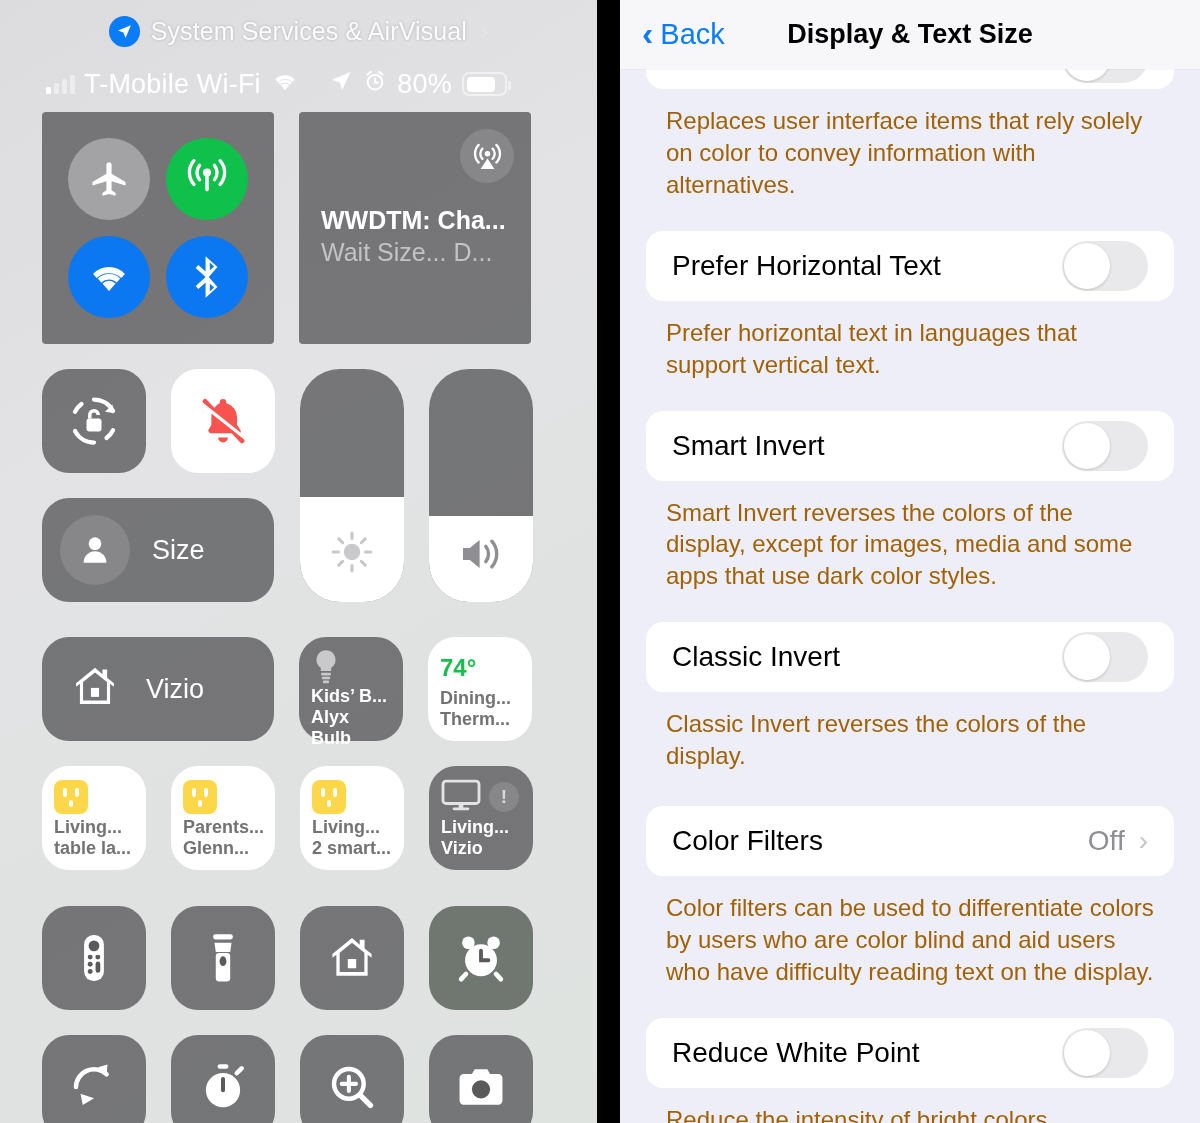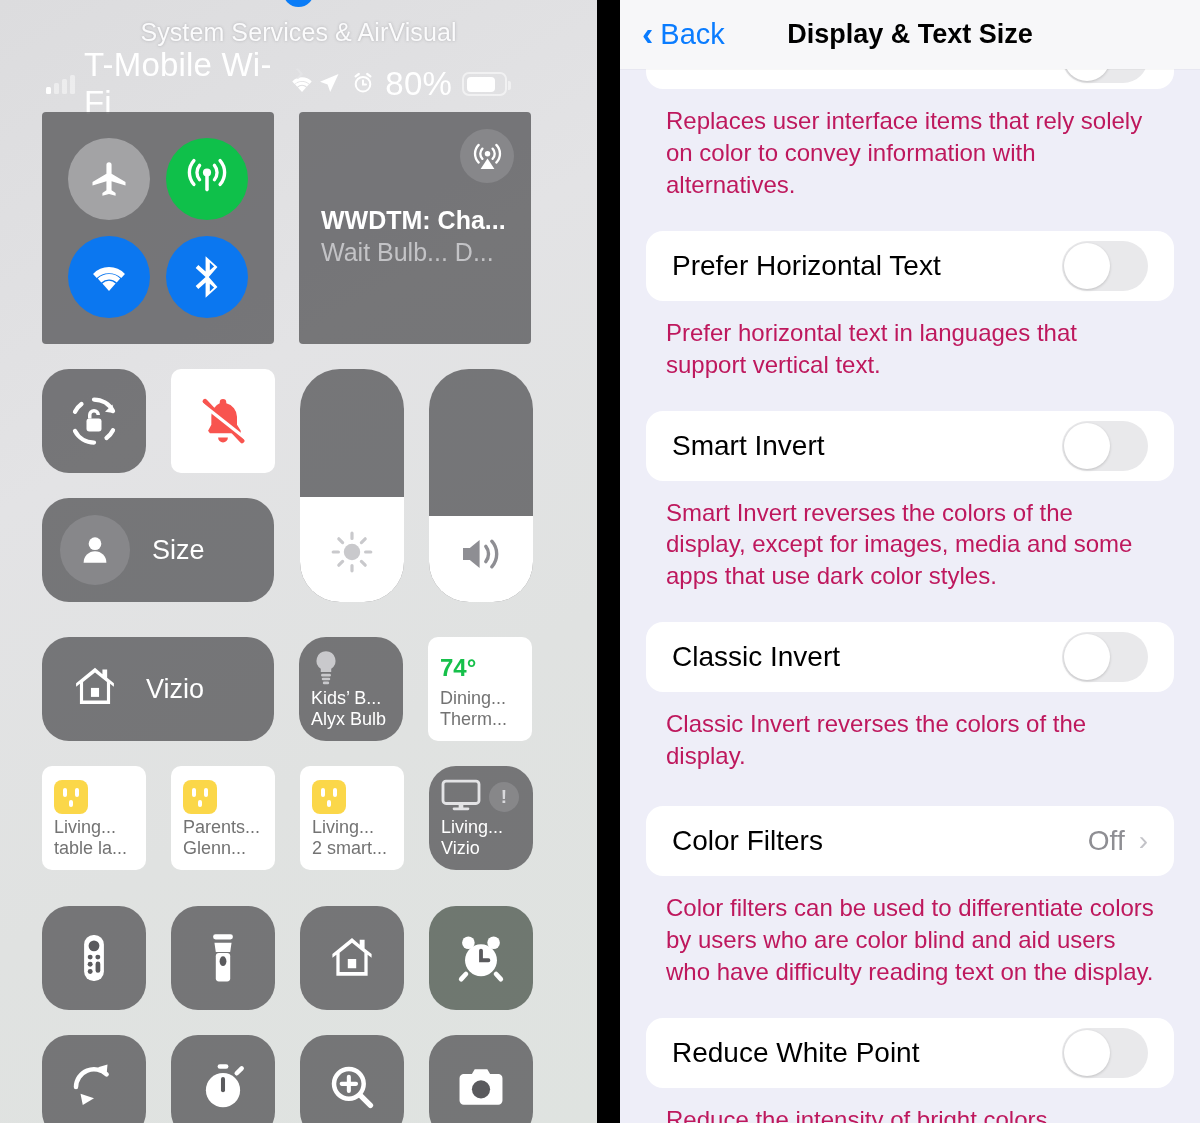--- a/index.html
+++ b/index.html
@@ -13,36 +13,35 @@
   
   .cc {
     position: relative;
     width: 597px; height: 1123px;
     background: linear-gradient(150deg, #dcdcde 0%, #e3e3e5 35%, #e0e2e1 65%, #dfe3e0 100%);
     overflow: hidden;
   }
   .cc-banner {
     height: 56px; display: flex; align-items: center; justify-content: center; gap: 11px;
     padding-top: 6px;
-    flex-direction: column;
   }
   .loc-badge {
     width: 31px; height: 31px; border-radius: 50%; background: #0a7cf7;
     display: flex; align-items: center; justify-content: center; flex: none;
   }
   .loc-badge svg { width: 17px; height: 17px; display: block; }
   .cc-banner-text {
     font-size: 25px; color: #fbfbfc; letter-spacing: .1px;
     text-shadow: 0 0 3px rgba(120,120,125,.45);
   }
   .cc-chev { color: #e6e6e8; font-size: 25px; font-weight: 300; opacity: .82; margin-left: 2px; }
 
   .cc-status {
     height: 56px; display: flex; align-items: center; color: #fff;
-    padding: 0 28px 0 46px; font-size: 33px; letter-spacing: .2px;
+    padding: 0 28px 0 46px; font-size: 27px; letter-spacing: .2px;
   }
   .cc-status .left { display: flex; align-items: center; gap: 9px; }
   .cc-status .right { display: flex; align-items: center; gap: 10px; margin-left: auto; margin-right: 62px; }
   .bars { display: flex; align-items: flex-end; gap: 3px; height: 19px; }
   .bars i { display: block; width: 5px; border-radius: 1.5px; background: #fff; }
   .bars i:nth-child(1) { height: 7px; }
   .bars i:nth-child(2) { height: 11px; opacity: .45; }
   .bars i:nth-child(3) { height: 15px; opacity: .45; }
   .bars i:nth-child(4) { height: 19px; opacity: .45; }
   .batt {
@@ -51,21 +50,21 @@
   }
   .batt::after {
     content: ""; position: absolute; right: -6px; top: 7px; width: 3px; height: 9px;
     background: rgba(255,255,255,.5); border-radius: 0 2px 2px 0;
   }
   .batt i { display: block; height: 100%; width: 80%; background: #fff; border-radius: 4px; }
 
   .cc-grid { padding: 0 42px; }
   .cc-row { display: flex; gap: 25px; margin-bottom: 25px; }
   .tile { border-radius: 4px; background: rgba(90,90,93,.80); position: relative; }
-  .tile.light { background: #fff; border-radius: 10px; }
+  .tile.light { background: #fff; }
 
   
   .conn { width: 232px; height: 232px; display: grid; grid-template-columns: 1fr 1fr;
           place-items: center; padding: 18px; }
   .circ { width: 82px; height: 82px; border-radius: 50%; display: flex;
           align-items: center; justify-content: center; }
   .circ svg { display: block; }
   .c-gray { background: rgba(165,165,168,.95); }
   .c-green { background: #0fc04a; }
   .c-blue { background: #0b77f0; }
@@ -101,21 +100,21 @@
             flex-direction: column; justify-content: flex-end; }
   .slider .fill { background: #fff; width: 100%; display: flex; align-items: flex-end;
                   justify-content: center; padding-bottom: 26px; }
 
   
   .home-tile { width: 232px; height: 104px; display: flex; align-items: center; gap: 24px; padding-left: 26px; border-radius: 27px; }
   .home-label { color: #fff; font-size: 27px; }
   .acc { width: 104px; height: 104px; border-radius: 27px; padding: 11px 12px;
          display: flex; flex-direction: column; justify-content: space-between; }
   .acc .acc-ico { height: 42px; display: flex; align-items: center; gap: 8px; }
-  .acc .acc-txt { font-size: 18px; line-height: 1.17; }
+  .acc .acc-txt { font-size: 18px; line-height: 1.17; font-weight: bold; }
   .acc.dark .acc-txt { color: #fff; }
   .acc.lite .acc-txt { color: #737373; }
   .temp { font-size: 24px; font-weight: bold; color: #16c04a; }
   .outlet { width: 34px; height: 34px; border-radius: 8px; background: #fbd749;
             position: relative; flex: none; }
   .outlet::before, .outlet::after {
     content: ""; position: absolute; top: 8px; width: 4px; height: 9px; border-radius: 2px; background: #fff;
   }
   .outlet::before { left: 9px; }
   .outlet::after  { right: 9px; }
@@ -159,21 +158,21 @@
   }
   .row { height: 70px; display: flex; align-items: center; }
   .row-label { font-size: 28px; color: #000; }
   .row-right { margin-left: auto; display: flex; align-items: center; gap: 14px; }
   .row-value { font-size: 28px; color: #8e8e93; }
   .row-chev { color: #c3c3c8; font-size: 28px; font-weight: 500; }
   .toggle { width: 86px; height: 50px; border-radius: 25px; background: #e9e9eb;
             position: relative; flex: none; }
   .toggle .knob { position: absolute; left: 2px; top: 2px; width: 46px; height: 46px;
                   border-radius: 50%; background: #fff; box-shadow: 0 1px 3px rgba(0,0,0,.18); }
-  .note { font-size: 24px; color: #be185d; line-height: 1.33; padding: 16px 20px 30px 20px; }
+  .note { font-size: 24px; color: #a16207; line-height: 1.33; padding: 16px 20px 30px 20px; }
   .note.tight { padding-bottom: 34px; }
 </style>
 </head>
 <body>
 
 <div class="screen">
 
   <div class="cc">
 
     <div class="cc-banner">
@@ -257,21 +256,21 @@
         <div class="tile media">
           <span class="airplay">
             <svg width="33" height="33" viewBox="0 0 24 24">
               <circle cx="12" cy="10" r="2" fill="#fff"></circle>
               <path d="M8.3 6.3a5.2 5.2 0 0 0 0 7.4M15.7 6.3a5.2 5.2 0 0 1 0 7.4" stroke="#fff" stroke-width="1.7" fill="none" stroke-linecap="round"></path>
               <path d="M5.6 3.6a9 9 0 0 0 0 12.8M18.4 3.6a9 9 0 0 1 0 12.8" stroke="#fff" stroke-width="1.7" fill="none" stroke-linecap="round"></path>
               <path d="M12 13.4 17 21H7z" fill="#fff"></path>
             </svg>
           </span>
           <div class="media-title">WWDTM: Cha...</div>
-          <div class="media-sub">Wait Bulb... D...</div>
+          <div class="media-sub">Wait Size... D...</div>
         </div>
       </div>
 
       <div class="cc-row">
         <div class="lcol">
           <div style="display:flex; gap:25px;">
             <div class="tile sq">
               <svg width="60" height="60" viewBox="0 0 24 24">
                 <path d="M12 3.4a8.6 8.6 0 0 1 7.6 4.6" stroke="#fff" stroke-width="1.7" fill="none" stroke-linecap="round"></path>
                 <path d="M12 20.6a8.6 8.6 0 0 1-7.6-4.6" stroke="#fff" stroke-width="1.7" fill="none" stroke-linecap="round"></path>

